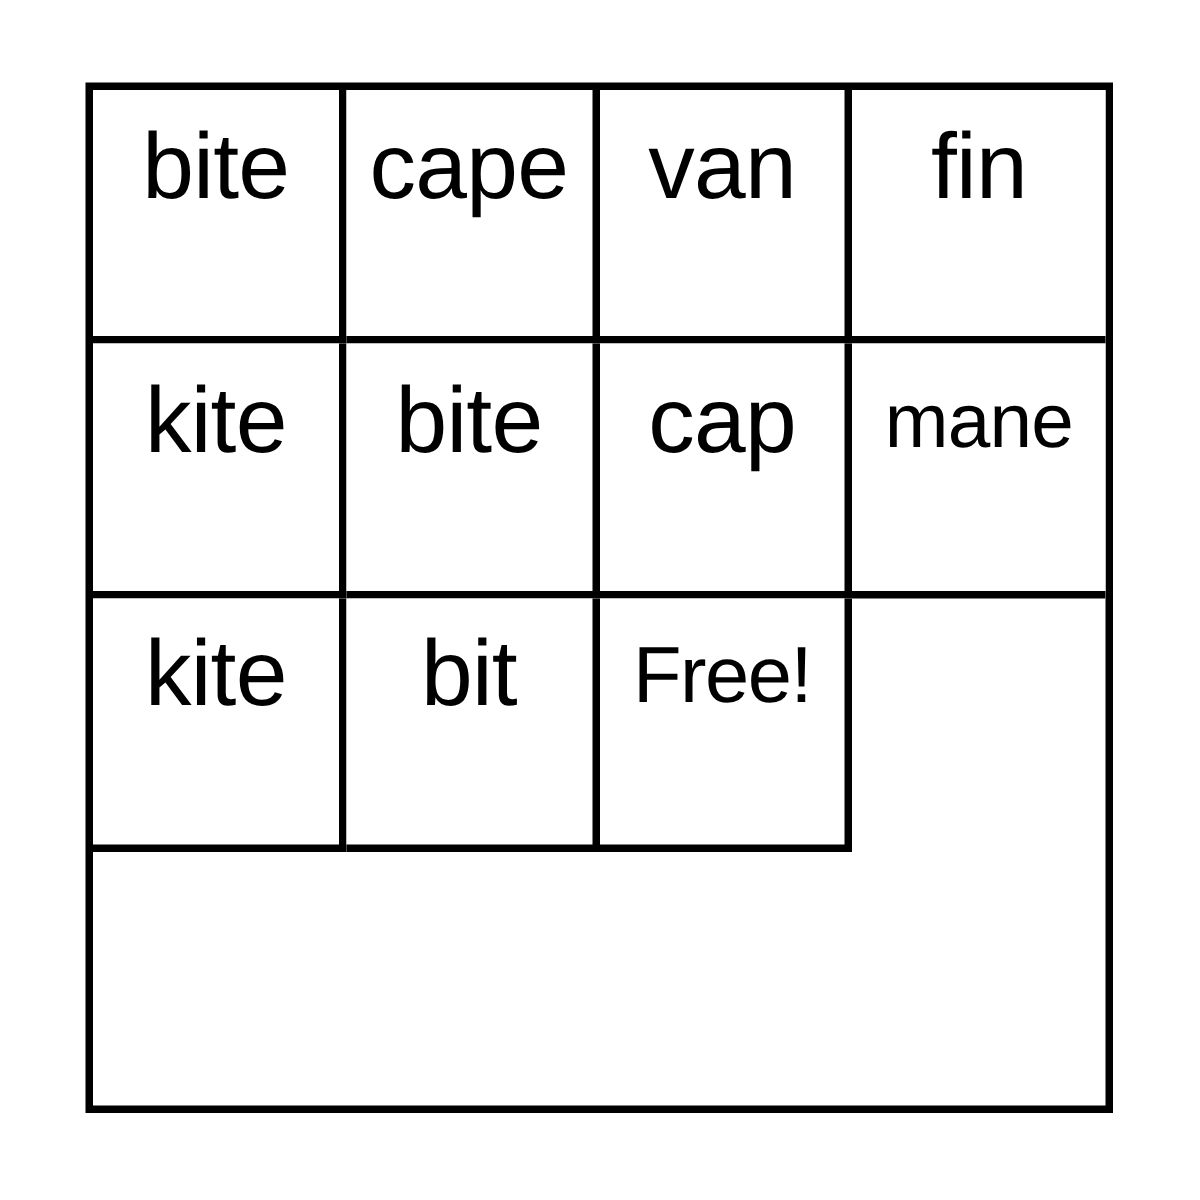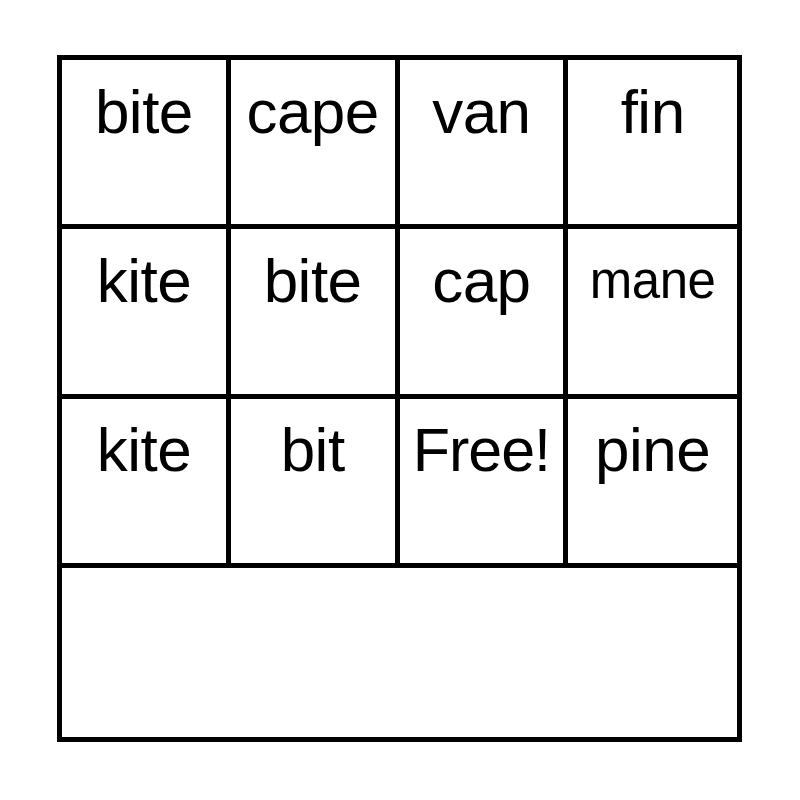--- a/index.html
+++ b/index.html
@@ -57,21 +57,21 @@
     color: #000000;
     font-family: "Liberation Sans", sans-serif;
     font-size: 62px;
     line-height: 1;
     white-space: nowrap;
     letter-spacing: -0.5px;
   }
 
   
   .cell-text.size-small { font-size: 51px; }
-  .cell-text.size-fit   { font-size: 61px; letter-spacing: -1px; }
+  .cell-text.size-fit   { font-size: 53px; letter-spacing: -1px; }
 </style>
 </head>
 <body>
 
 <div id="bingo-card">
   <div class="bingo-grid">
       <div class="bingo-cell">
         <span class="cell-text">bite</span>
       </div>
       <div class="bingo-cell">
@@ -97,17 +97,14 @@
       </div>
       <div class="bingo-cell">
         <span class="cell-text">kite</span>
       </div>
       <div class="bingo-cell">
         <span class="cell-text">bit</span>
       </div>
       <div class="bingo-cell">
         <span class="cell-text size-fit">Free!</span>
       </div>
-      <div class="bingo-cell">
-        <span class="cell-text">pine</span>
-      </div>
     </div>
 </div>
 
 </body></html>

